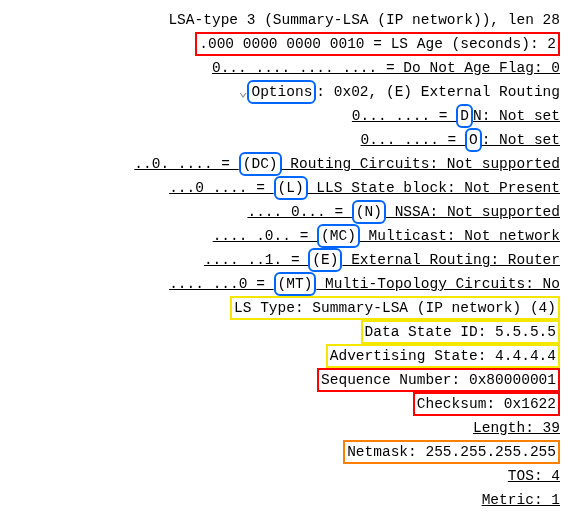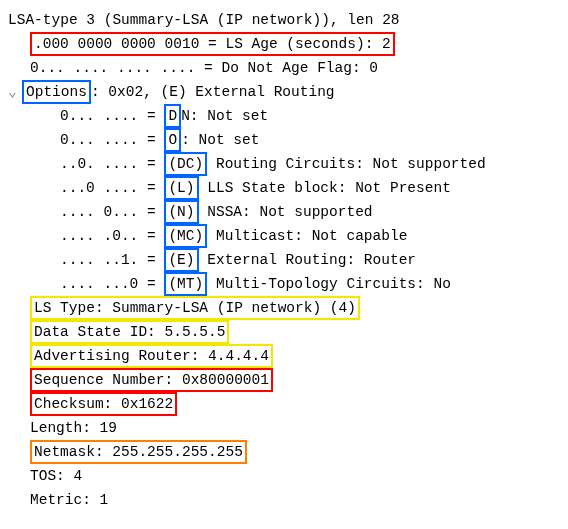--- a/index.html
+++ b/index.html
@@ -4,26 +4,26 @@
 <style>
   body {
     font-family: Consolas, "Courier New", monospace;
     font-size: 14.5px;
     line-height: 24px;
     color: #000;
     background: #fff;
     margin: 8px;
     white-space: nowrap;
   }
-  .line { height: 24px; }
-  .indent1 { padding-left: 22px; }
-  .indent2 { padding-left: 52px; }
+  .line { height: 24px; text-align: right; }
+  .indent1 { padding-left: 22px; text-decoration: underline; }
+  .indent2 { padding-left: 52px; text-decoration: underline; }
   .hl { border: 2px solid; padding: 0 2px; display: inline-block; height: 20px; line-height: 20px; }
   .red { border-color: #ff0000; }
-  .blue { border-color: #0066ff; }
+  .blue { border-color: #0066ff; border-radius: 6px; }
   .yellow { border-color: #f5e600; }
   .orange { border-color: #ff7f00; }
   .tree {
     display: inline-block; width: 14px; color: #888; cursor: pointer;
   }
 </style>
 </head>
 <body>
 
 <div class="line">LSA-type 3 (Summary-LSA (IP network)), len 28</div>
@@ -47,42 +47,42 @@
 <div class="line indent2">
   <span>..0. .... = </span><span class="hl blue">(DC)</span><span> Routing Circuits: Not supported</span>
 </div>
 <div class="line indent2">
   <span>...0 .... = </span><span class="hl blue">(L)</span><span> LLS State block: Not Present</span>
 </div>
 <div class="line indent2">
   <span>.... 0... = </span><span class="hl blue">(N)</span><span> NSSA: Not supported</span>
 </div>
 <div class="line indent2">
-  <span>.... .0.. = </span><span class="hl blue">(MC)</span><span> Multicast: Not capable</span>
+  <span>.... .0.. = </span><span class="hl blue">(MC)</span><span> Multicast: Not network</span>
 </div>
 <div class="line indent2">
   <span>.... ..1. = </span><span class="hl blue">(E)</span><span> External Routing: Router</span>
 </div>
 <div class="line indent2">
   <span>.... ...0 = </span><span class="hl blue">(MT)</span><span> Multi-Topology Circuits: No</span>
 </div>
 
 <div class="line indent1">
   <span class="hl yellow">LS Type: Summary-LSA (IP network) (4)</span>
 </div>
 <div class="line indent1">
   <span class="hl yellow">Data State ID: 5.5.5.5</span>
 </div>
 <div class="line indent1">
-  <span class="hl yellow">Advertising Router: 4.4.4.4</span>
+  <span class="hl yellow">Advertising State: 4.4.4.4</span>
 </div>
 <div class="line indent1">
   <span class="hl red">Sequence Number: 0x80000001</span>
 </div>
 <div class="line indent1">
   <span class="hl red">Checksum: 0x1622</span>
 </div>
-<div class="line indent1">Length: 19</div>
+<div class="line indent1">Length: 39</div>
 <div class="line indent1">
   <span class="hl orange">Netmask: 255.255.255.255</span>
 </div>
 <div class="line indent1">TOS: 4</div>
 <div class="line indent1">Metric: 1</div>
 
 </body></html>

